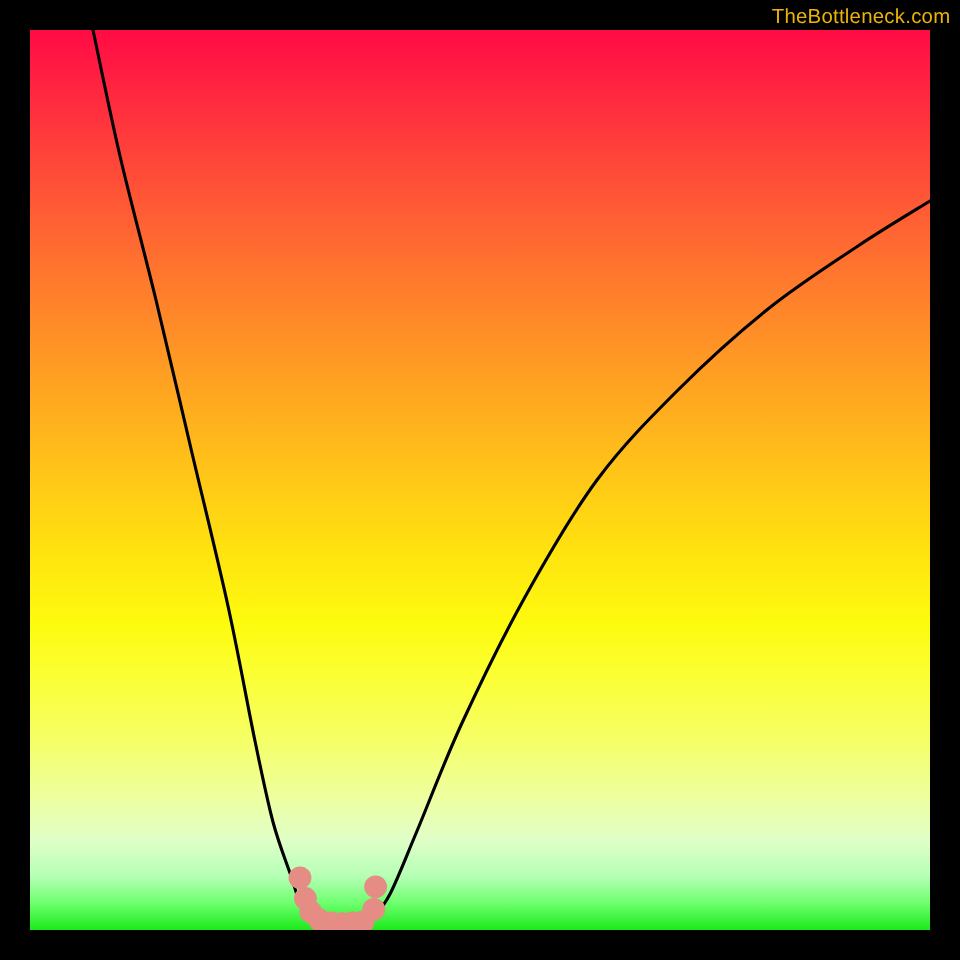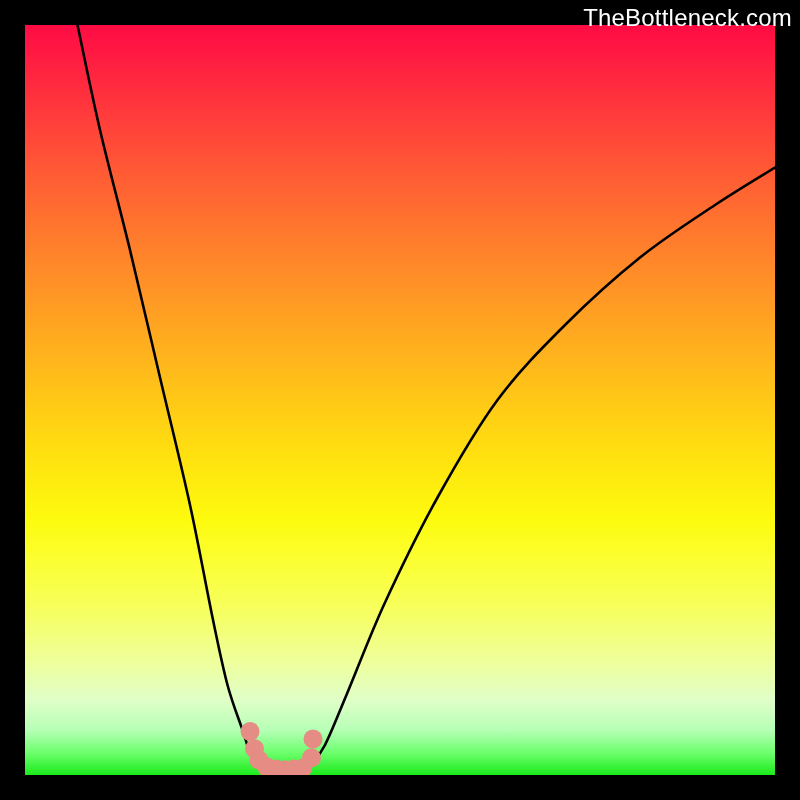--- a/index.html
+++ b/index.html
@@ -26,22 +26,22 @@
       #e0ffc8 90%,
       #b6ffb6 94%,
       #6eff6e 97%,
       #1bea1b 100%
     );
   }
   .watermark {
     position: absolute;
     top: 4px;
     right: 8px;
-    color: #ffffff;
-    font-size: 24px;
+    color: #eab308;
+    font-size: 17px;
     font-weight: 500;
     letter-spacing: 0.2px;
   }
   svg.curve {
     position: absolute;
     left: 0; top: 0;
     width: 750px; height: 750px;
   }
 </style>
 </head>

